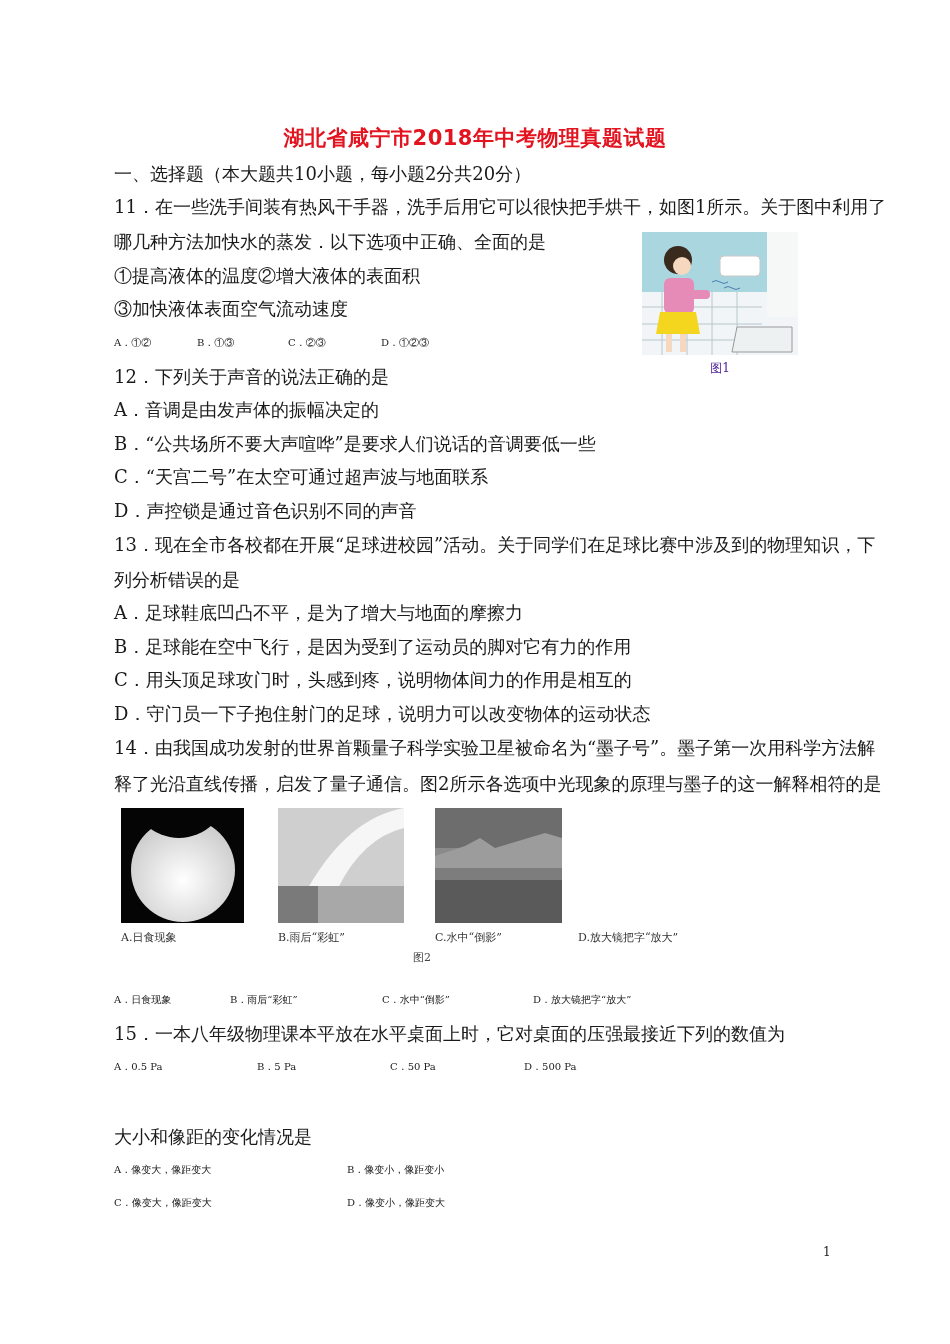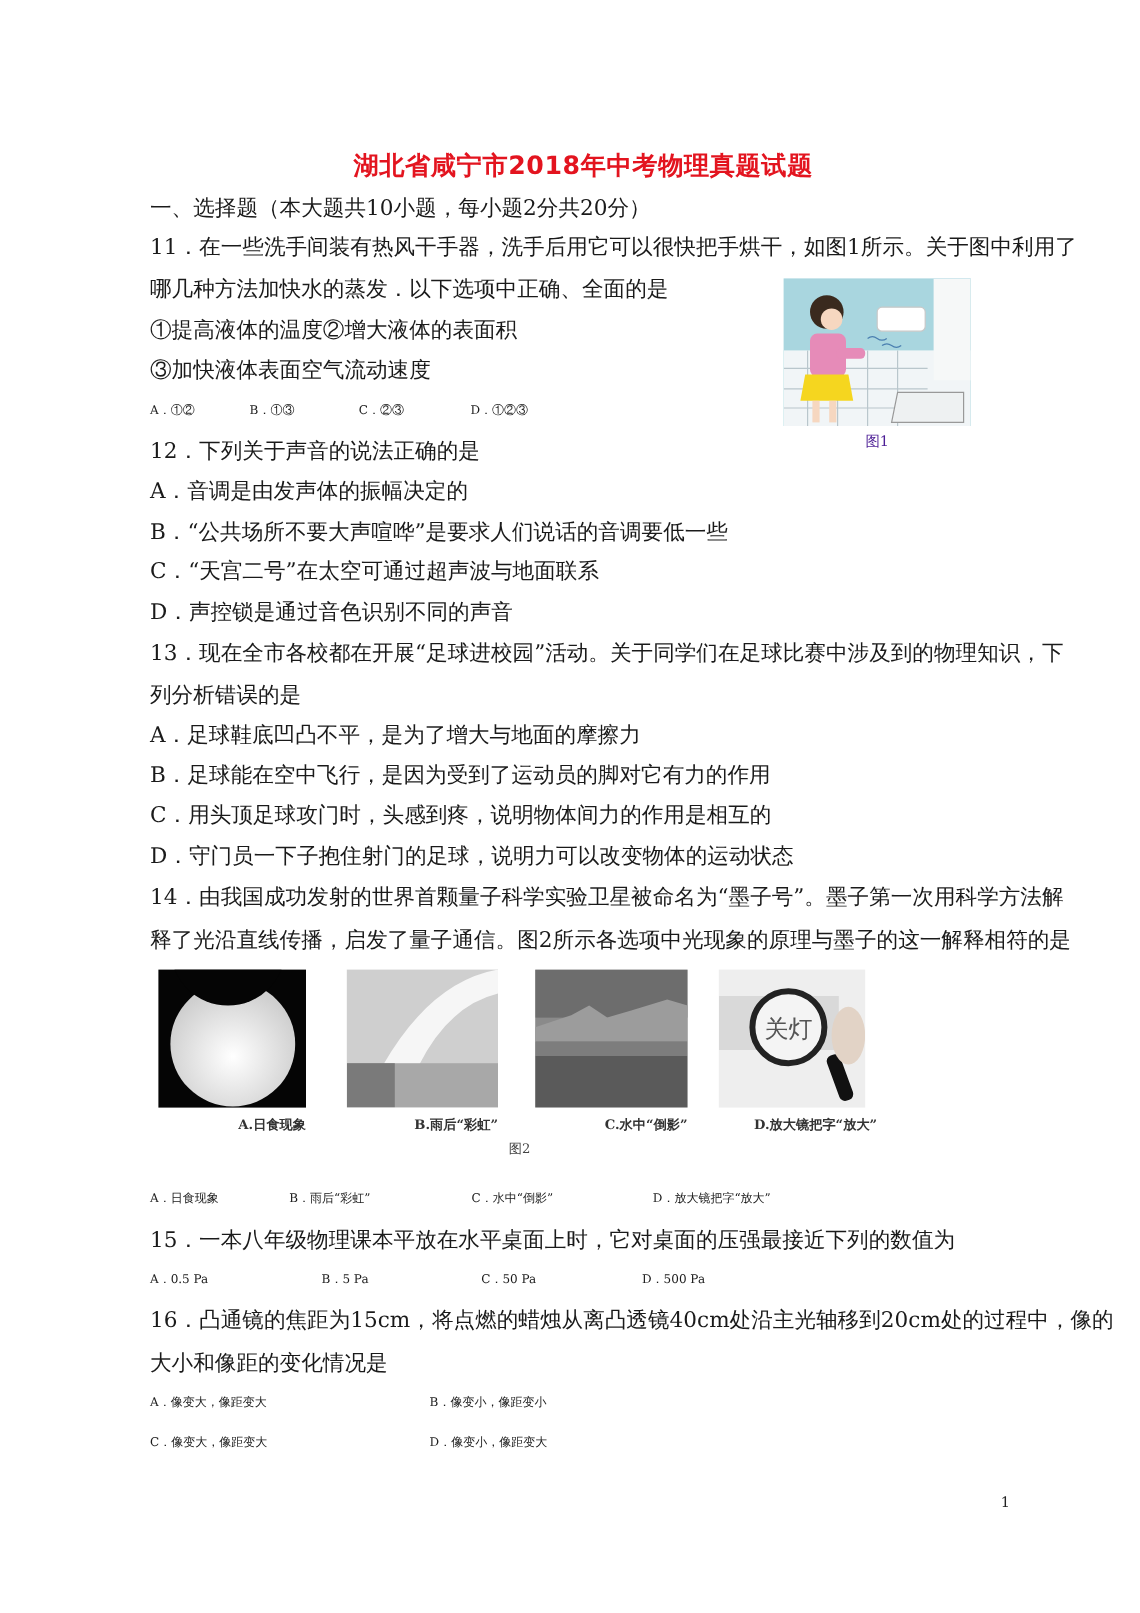--- a/index.html
+++ b/index.html
@@ -1,31 +1,31 @@
 <!DOCTYPE html>
 <html><head>
 <meta charset="utf-8">
 <style>
   html, body { margin: 0; padding: 0; background: #ffffff; }
   body { width: 950px; height: 1344px; position: relative; overflow: hidden;
          font-family: "DejaVu Serif", "Liberation Serif", serif; color: #1a1a1a; }
-  .page { position: absolute; left: 11px; top: 0; width: 878px; height: 1344px; }
+  .page { position: absolute; left: 0; top: 0; width: 878px; height: 1344px; }
   .title { position: absolute; left: 0; width: 950px; top: 124px; text-align: center;
            font-family: "DejaVu Sans", "Liberation Sans", sans-serif; font-weight: bold;
            font-size: 21px; color: #e3141f; letter-spacing: 0.5px; }
   .line { position: absolute; left: 114px; font-size: 18px; line-height: 20px; white-space: nowrap; }
   .opt { position: absolute; font-size: 10px; line-height: 20px; white-space: nowrap; }
   .fig1 { position: absolute; left: 640px; top: 230px; width: 160px; height: 150px; }
   .fig1-art { position: absolute; left: 2px; top: 2px; width: 156px; height: 123px;
               background: #a9d6df; overflow: hidden; }
   .fig1-caption { position: absolute; left: 0; width: 160px; top: 130px; text-align: center;
                   font-size: 12px; color: #4c1d95; }
   .fig2 { position: absolute; top: 808px; height: 115px; overflow: hidden; }
-  .fig2-cap { position: absolute; top: 930px; font-size: 11px; color: #333; text-align: right;
-              white-space: nowrap; font-weight: bold; }
+  .fig2-cap { position: absolute; top: 930px; font-size: 11px; color: #333; text-align: left;
+              white-space: nowrap; }
   .fig2-label { position: absolute; top: 950px; left: 413px; font-size: 11px; color: #444; }
   .pagenum { position: absolute; left: 823px; top: 1245px; font-size: 12px; color: #222; }
 </style>
 </head>
 <body>
 
 <div class="page">
 
   <div class="title">湖北省咸宁市2018年中考物理真题试题</div>
   <div class="line" style="top:164px">一、选择题（本大题共10小题，每小题2分共20分）</div>
@@ -104,47 +104,37 @@
     </svg>
   </div>
   <div class="fig2" style="left:435px;width:127px;background:#8a8a8a">
     <svg width="127" height="115" viewBox="0 0 127 115">
       <rect x="0" y="0" width="127" height="40" fill="#6d6d6d"></rect>
       <path d="M0 48 L30 38 L45 30 L60 40 L80 34 L110 25 L127 30 L127 60 L0 60 Z" fill="#9c9c9c"></path>
       <path d="M0 60 L127 60 L127 72 L0 72 Z" fill="#7d7d7d"></path>
       <rect x="0" y="72" width="127" height="43" fill="#5a5a5a"></rect>
     </svg>
   </div>
-  <div class="fig2" style="left:588px;width:122px;background:#eeeeee">
-    <svg width="122" height="115" viewBox="0 0 122 115">
-      <rect x="0" y="22" width="100" height="45" fill="#d9d9d9"></rect>
-      <circle cx="58" cy="48" r="30" fill="#f4f4f4" stroke="#222" stroke-width="5"></circle>
-      <text x="38" y="56" font-size="20" fill="#555" font-family="DejaVu Sans, sans-serif">关灯</text>
-      <rect x="95" y="70" width="12" height="40" rx="5" fill="#111" transform="rotate(-20 101 90)"></rect>
-      <ellipse cx="108" cy="55" rx="14" ry="24" fill="#e2d3c6"></ellipse>
-    </svg>
-  </div>
   <div class="fig2-cap" style="left:121px;width:123px">A.日食现象</div>
   <div class="fig2-cap" style="left:278px;width:126px">B.雨后“彩虹”</div>
   <div class="fig2-cap" style="left:435px;width:127px">C.水中“倒影”</div>
   <div class="fig2-cap" style="left:578px;width:142px">D.放大镜把字“放大”</div>
   <div class="fig2-label">图2</div>
 
   <div class="opt" style="top:990px;left:114px">A．日食现象</div>
   <div class="opt" style="top:990px;left:230px">B．雨后“彩虹”</div>
   <div class="opt" style="top:990px;left:382px">C．水中“倒影”</div>
   <div class="opt" style="top:990px;left:533px">D．放大镜把字“放大”</div>
 
   <div class="line" style="top:1024px">15．一本八年级物理课本平放在水平桌面上时，它对桌面的压强最接近下列的数值为</div>
   <div class="opt" style="top:1057px;left:114px">A．0.5 Pa</div>
   <div class="opt" style="top:1057px;left:257px">B．5 Pa</div>
   <div class="opt" style="top:1057px;left:390px">C．50 Pa</div>
   <div class="opt" style="top:1057px;left:524px">D．500 Pa</div>
 
-  <div class="line" style="top:1091px">16．凸通镜的焦距为15cm，将点燃的蜡烛从离凸透镜40cm处沿主光轴移到20cm处的过程中，像的</div>
   <div class="line" style="top:1127px">大小和像距的变化情况是</div>
   <div class="opt" style="top:1160px;left:114px">A．像变大，像距变大</div>
   <div class="opt" style="top:1160px;left:347px">B．像变小，像距变小</div>
   <div class="opt" style="top:1193px;left:114px">C．像变大，像距变大</div>
   <div class="opt" style="top:1193px;left:347px">D．像变小，像距变大</div>
 
   <div class="pagenum">1</div>
 </div>
 
 </body></html>

